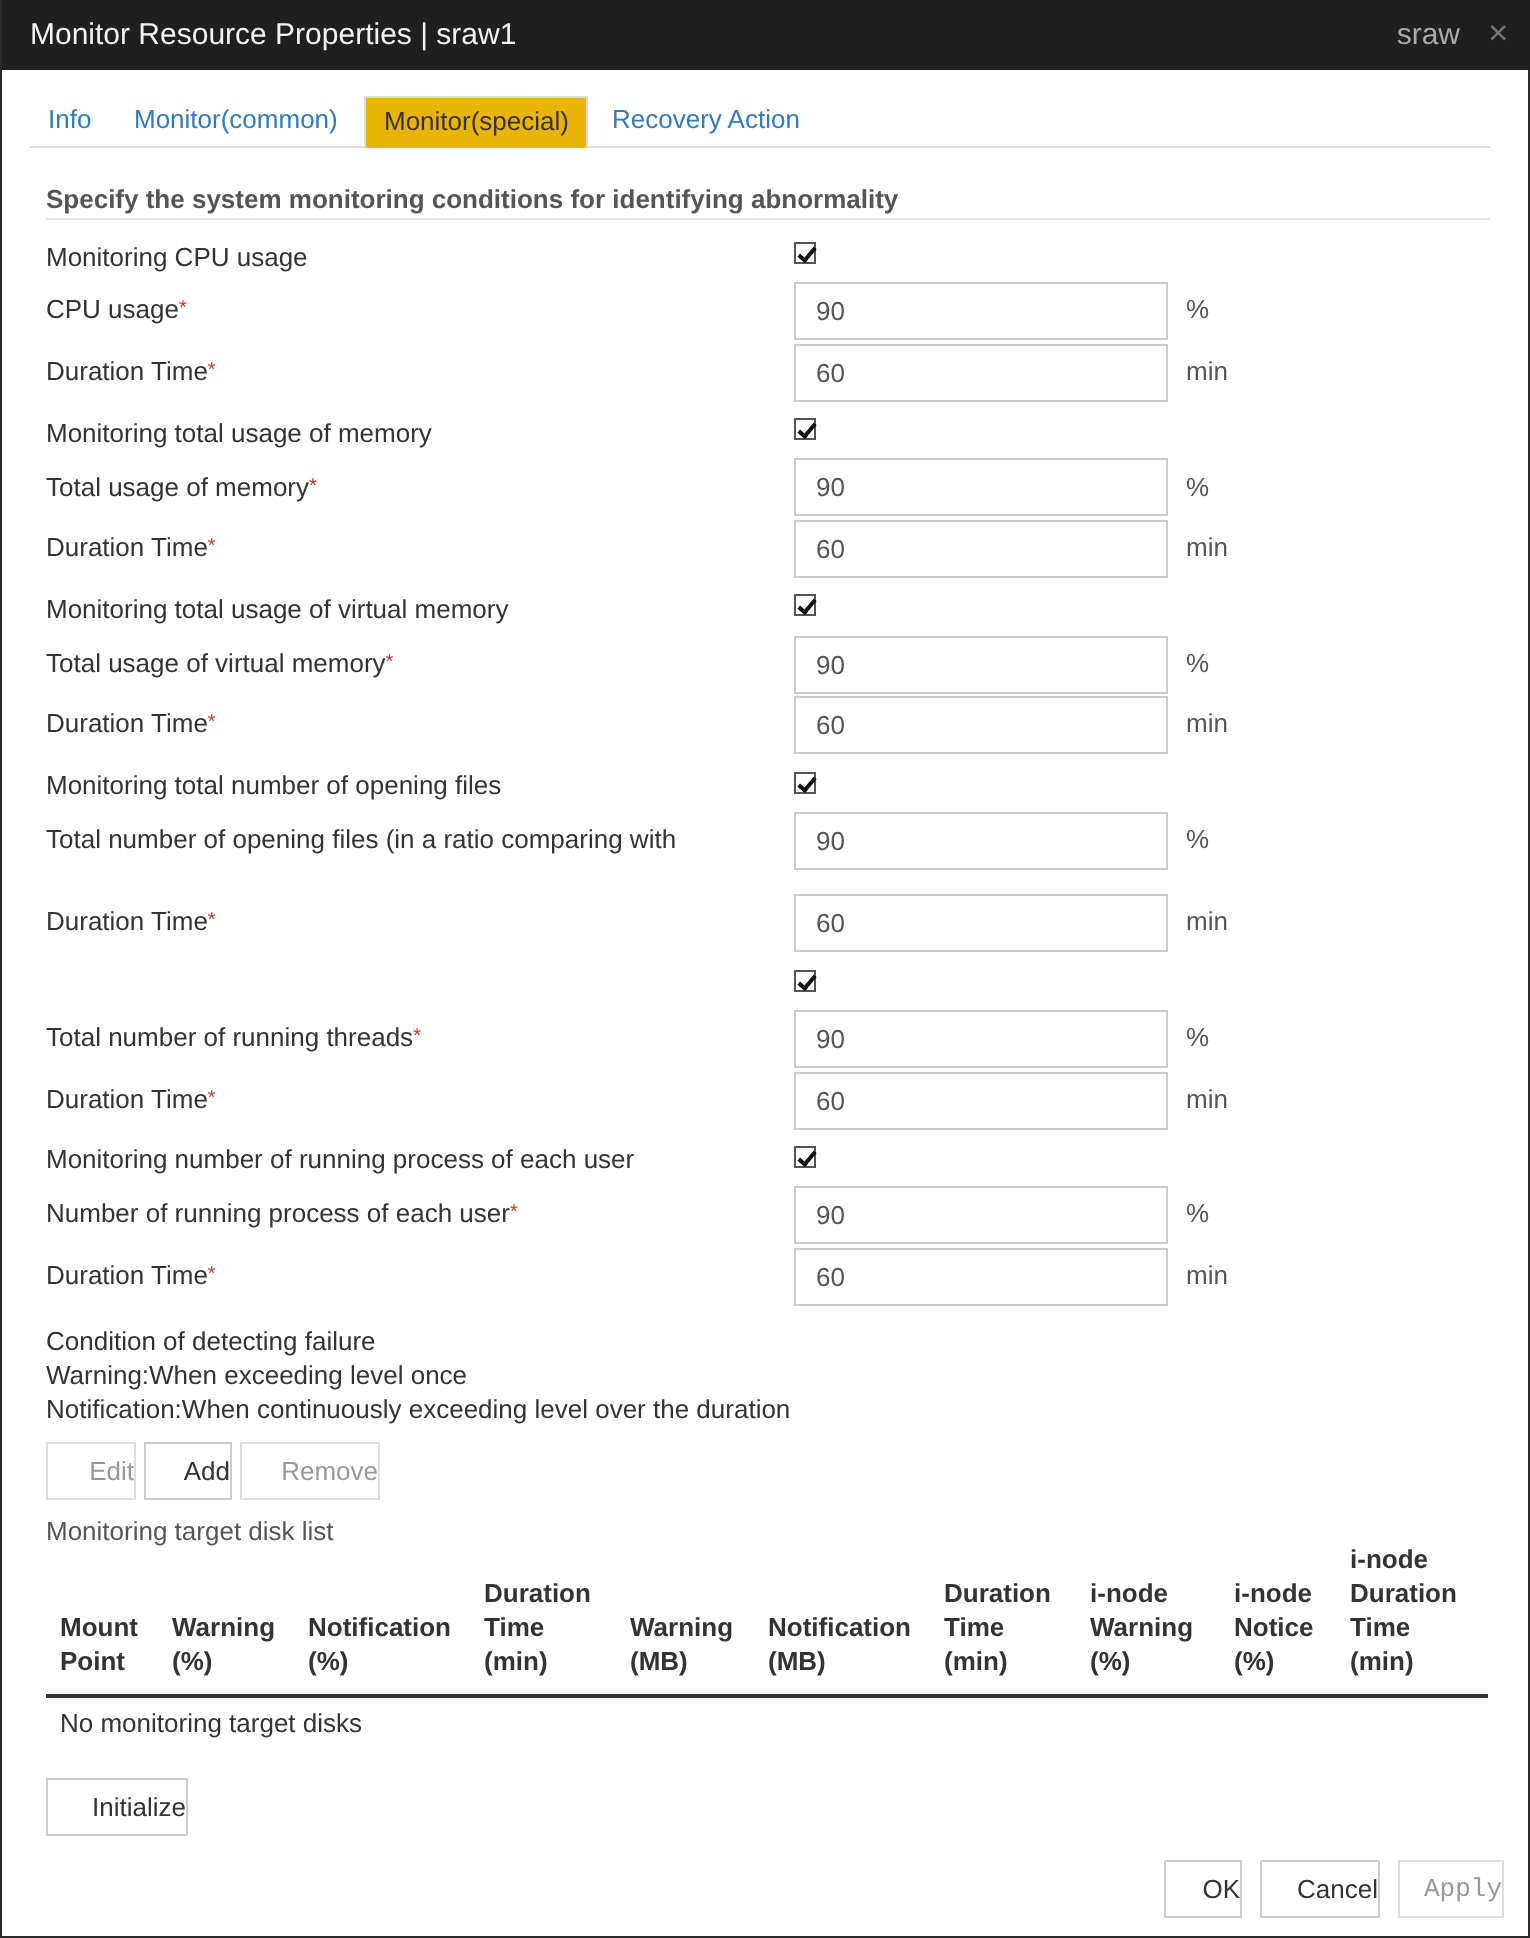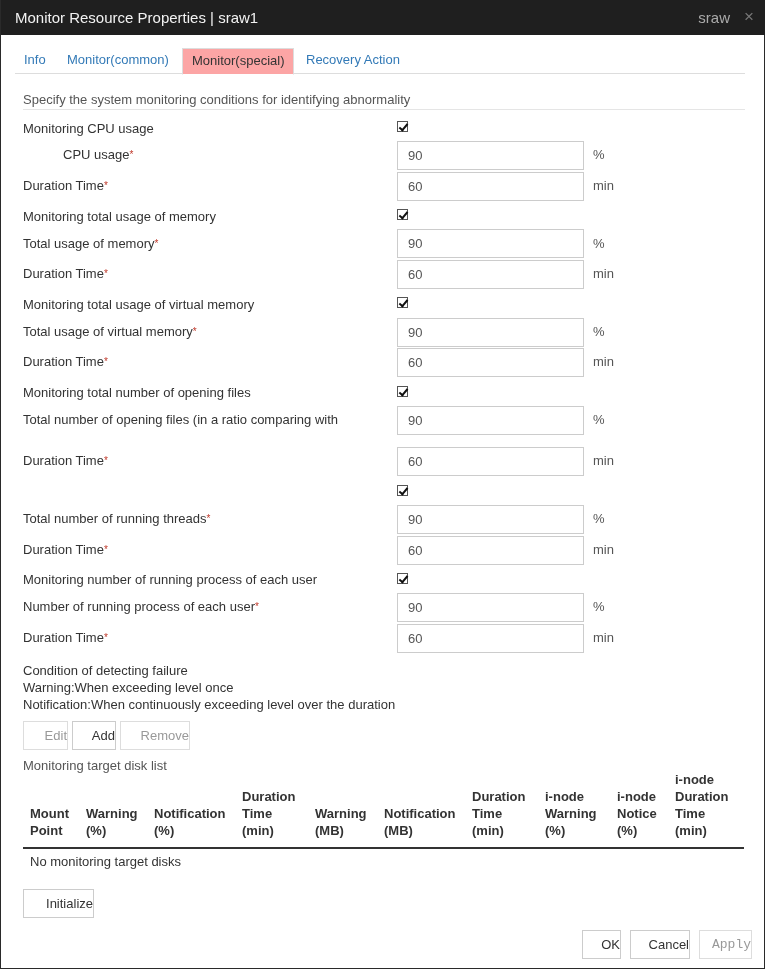--- a/index.html
+++ b/index.html
@@ -5,22 +5,22 @@
   * { box-sizing: border-box; margin: 0; padding: 0; }
   html, body { width: 765px; height: 969px; background: #fff; overflow: hidden; }
   body { font-family: "Liberation Sans", "DejaVu Sans", sans-serif; font-size: 13px; color: #333; }
   .frame { position: absolute; left: 0; top: 0; width: 765px; height: 969px; border: 1px solid #2a2a2a; border-top: none; }
   .titlebar { position: absolute; left: 0; top: 0; width: 765px; height: 35px; background: #1f1f1f; color: #fff; }
   .titlebar .title { position: absolute; left: 14px; top: 9px; font-size: 15px; color: #f2f2f2; }
   .titlebar .host { position: absolute; right: 36px; top: 9px; font-size: 15px; color: #aaa; }
   .titlebar .close { position: absolute; right: 12px; top: 7px; font-size: 17px; color: #777; cursor: pointer; }
   .tabs { position: absolute; left: 14px; top: 48px; width: 730px; height: 26px; border-bottom: 1px solid #ddd; }
   .tab { position: absolute; top: 0; height: 26px; line-height: 24px; font-size: 13px; color: #337ab7; padding: 0 9px; cursor: pointer; }
-  .tab.active { color: #333; border: 1px solid #ddd; border-bottom: 1px solid #fff; background: #fca5a5; height: 27px; }
-  .section-title { position: absolute; left: 22px; top: 92px; width: 722px; height: 18px; font-weight: normal; font-size: 13px; color: #555; border-bottom: 1px solid #e5e5e5; }
+  .tab.active { color: #333; border: 1px solid #ddd; border-bottom: 1px solid #fff; background: #eab308; height: 27px; }
+  .section-title { position: absolute; left: 22px; top: 92px; width: 722px; height: 18px; font-weight: bold; font-size: 13px; color: #555; border-bottom: 1px solid #e5e5e5; }
   .row-label { position: absolute; left: 22px; font-size: 13px; color: #333; line-height: 17px; }
   .req { color: #c0392b; font-size: 10px; vertical-align: top; }
   .chk { position: absolute; left: 396px; width: 11px; height: 11px; border: 1px solid #555; background: #fff; }
   .chk::after { content: ""; position: absolute; left: 3px; top: 0px; width: 3px; height: 7px; border: solid #111; border-width: 0 2px 2px 0; transform: rotate(40deg); }
   .inp { position: absolute; left: 396px; width: 187px; height: 29px; border: 1px solid #ccc; padding-left: 10px; font-family: "Liberation Sans", sans-serif; font-size: 13px; color: #555; background: #fff; }
   .unit { position: absolute; left: 592px; font-size: 13px; color: #555; }
   .cond { position: absolute; left: 22px; top: 662px; font-size: 13px; line-height: 17px; color: #333; }
   .btn { position: absolute; height: 29px; border: 1px solid #ccc; background: #fff; font-family: "Liberation Sans", sans-serif; font-size: 13px; color: #333; text-align: right; line-height: 27px; cursor: pointer; }
   .btn.disabled { color: #999; border-color: #ddd; }
   .list-label { position: absolute; left: 22px; top: 758px; font-size: 13px; color: #555; }
@@ -43,21 +43,21 @@
     <div class="tab" style="left:0px;">Info</div>
     <div class="tab" style="left:43px;">Monitor(common)</div>
     <div class="tab active" style="left:167px;">Monitor(special)</div>
     <div class="tab" style="left:282px;">Recovery Action</div>
   </div>
 
   <div class="section-title">Specify the system monitoring conditions for identifying abnormality</div>
 
   <div class="row-label" style="top:120px;">Monitoring CPU usage</div>
   <div class="chk" style="top:121px;"></div>
-  <div class="row-label" style="top:146px;margin-left:40px;"><span>CPU usage</span><span class="req">*</span></div>
+  <div class="row-label" style="top:146px;"><span>CPU usage</span><span class="req">*</span></div>
   <input class="inp" style="top: 141px;" value="90">
   <div class="unit" style="top:147px;">%</div>
   <div class="row-label" style="top:177px;"><span>Duration Time</span><span class="req">*</span></div>
   <input class="inp" style="top: 172px;" value="60">
   <div class="unit" style="top:178px;">min</div>
 
   <div class="row-label" style="top:208px;">Monitoring total usage of memory</div>
   <div class="chk" style="top:209px;"></div>
   <div class="row-label" style="top:235px;"><span>Total usage of memory</span><span class="req">*</span></div>
   <input class="inp" style="top: 229px;" value="90">

